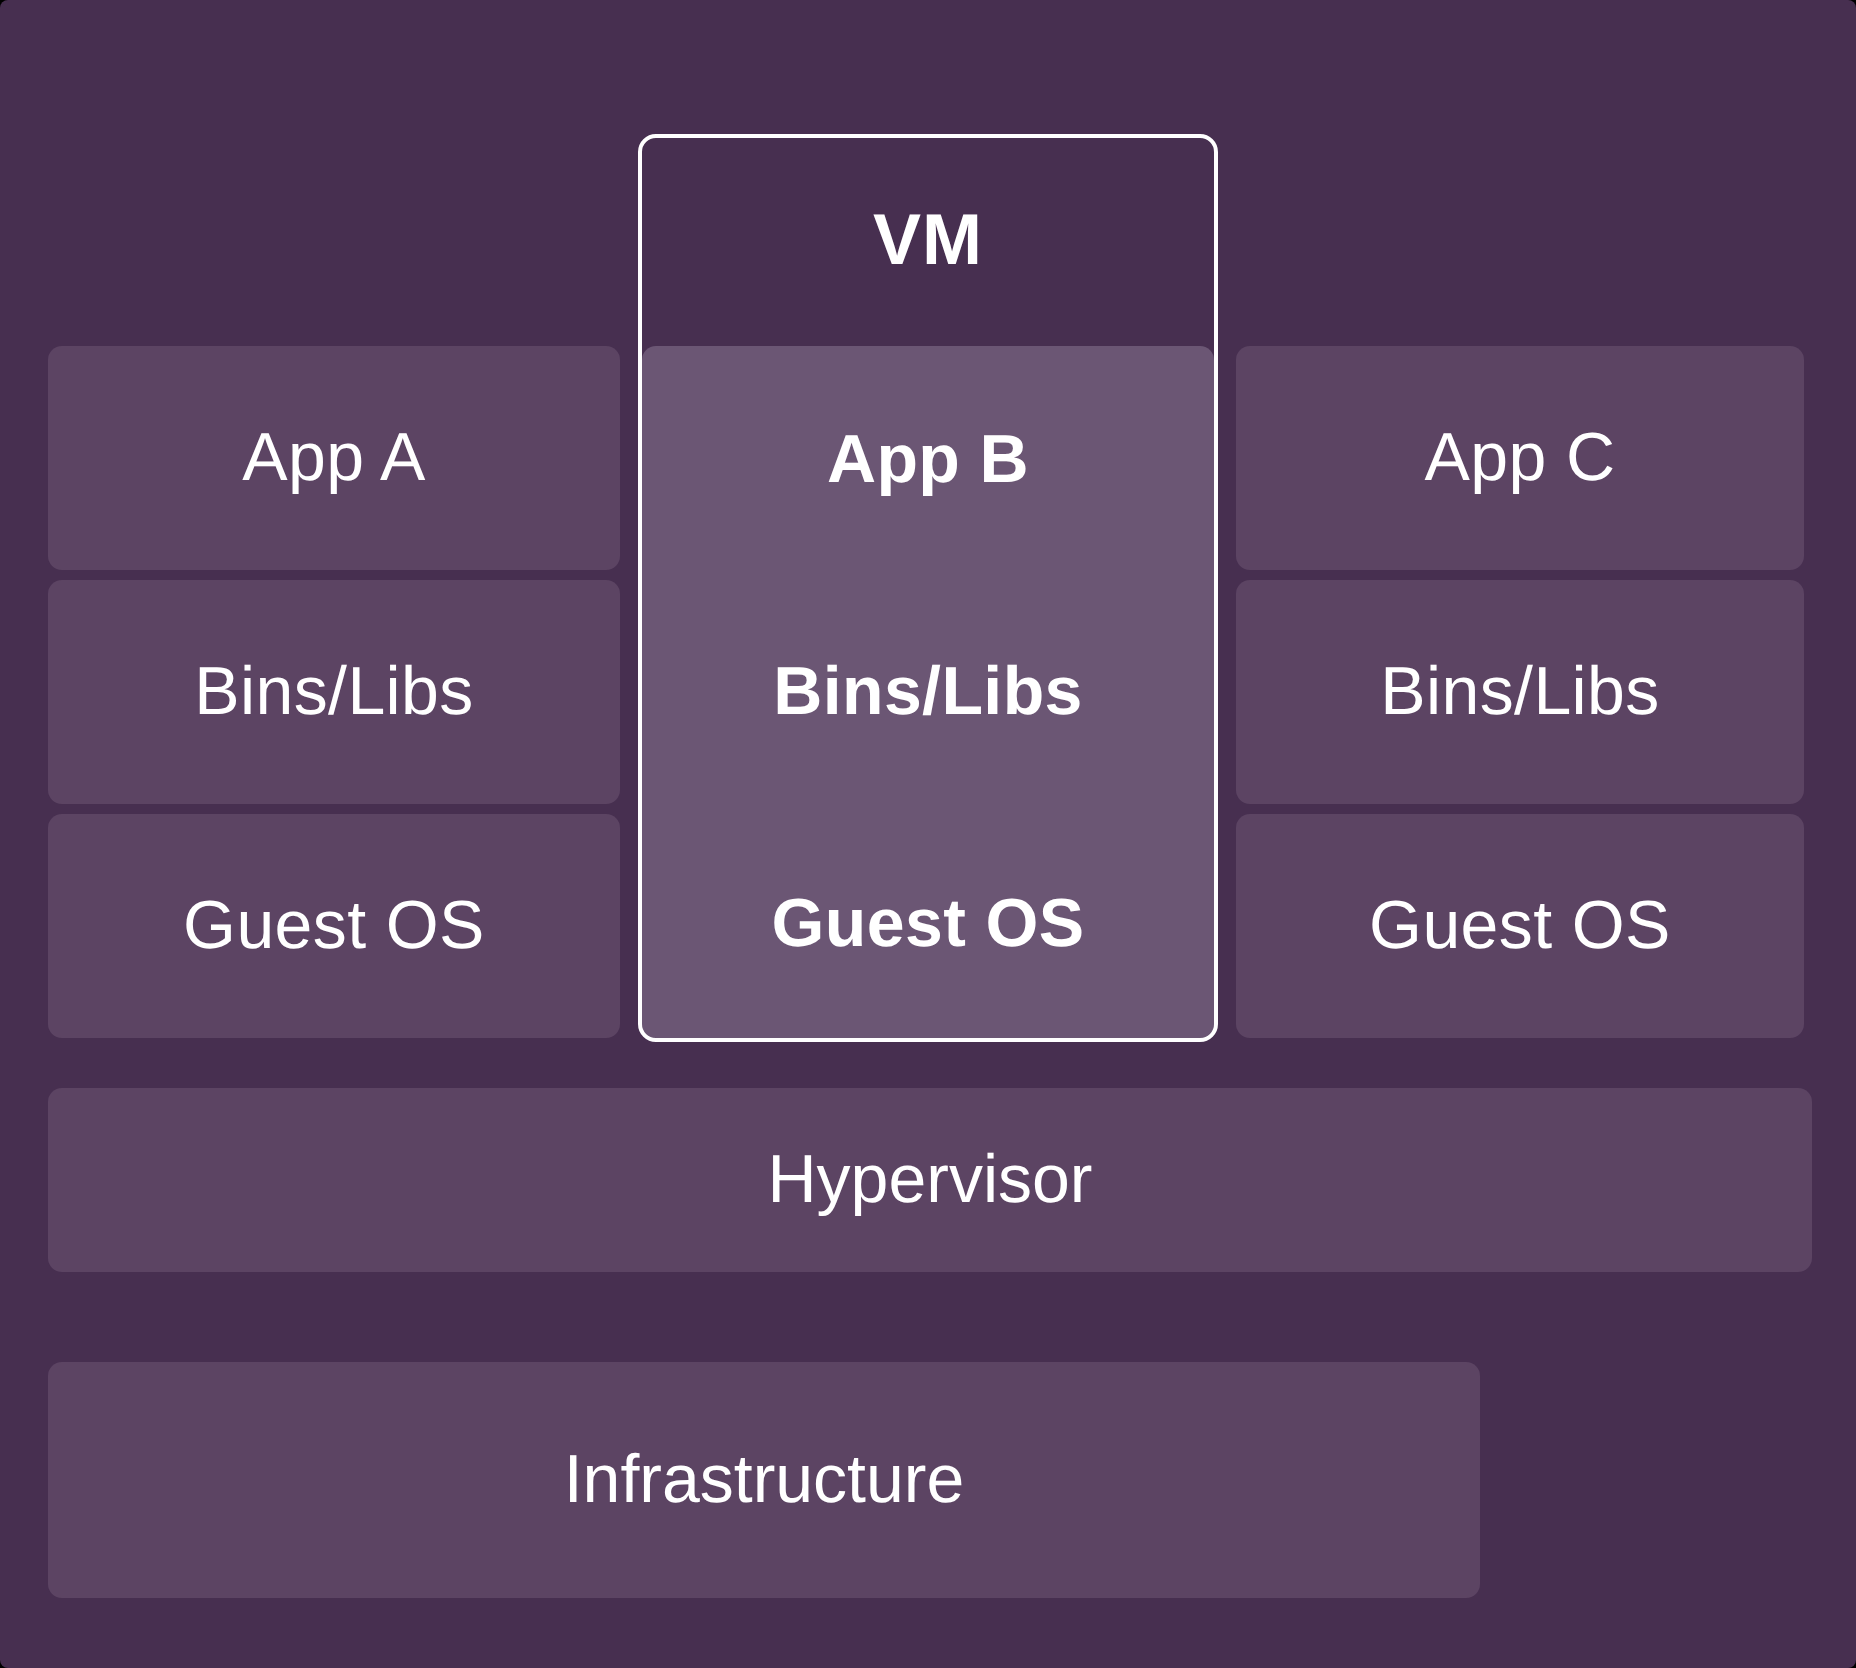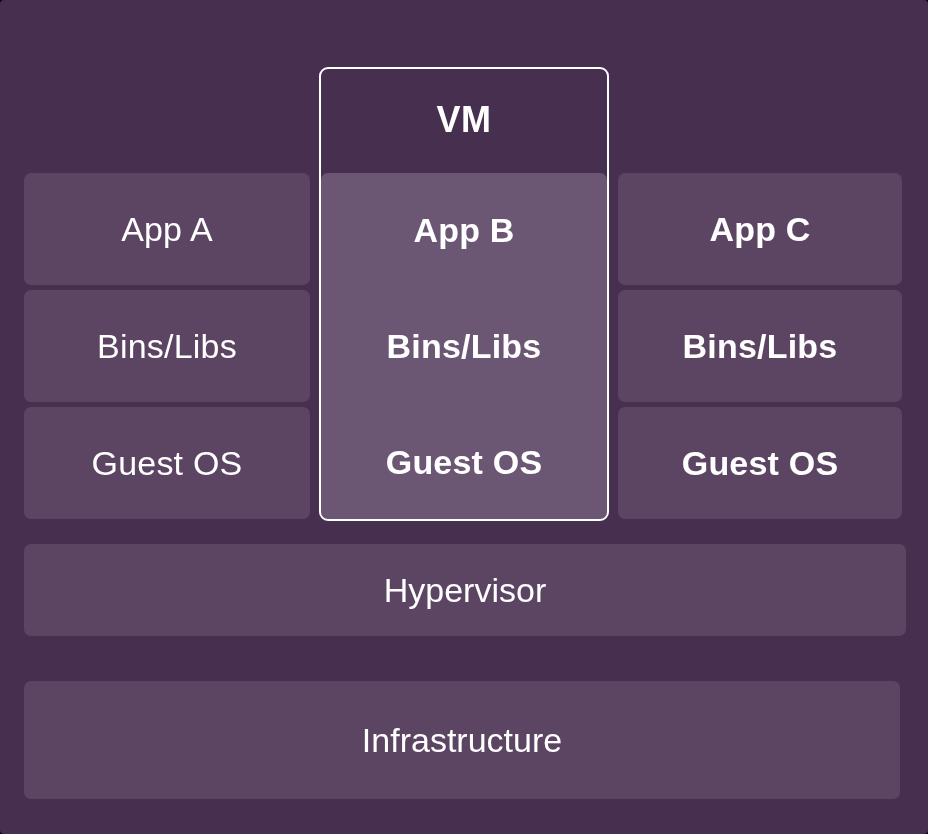--- a/index.html
+++ b/index.html
@@ -105,21 +105,21 @@
     font-weight: 700;
     letter-spacing: 0.5px;
     line-height: 1;
     z-index: 6;
     white-space: nowrap;
   }
 
   
   .col-left   { left: 24px;  width: 286px; }
   .col-center { left: 321px; width: 286px; }
-  .col-right  { left: 618px; width: 284px; font-weight: bold; }
+  .col-right  { left: 618px; width: 284px; }
 
   
   .row-app   { top: 173px; height: 112px; }
   .row-bins  { top: 290px; height: 112px; }
   .row-guest { top: 407px; height: 112px; }
 
   
   .col-center.row-app   { top: 173px; height: 114px; }
   .col-center.row-bins  { top: 287px; height: 118px; }
   .col-center.row-guest { top: 405px; height: 114px; }
@@ -146,15 +146,15 @@
   <div class="layer-box col-right row-bins">Bins/Libs</div>
 
   <div class="layer-box col-left row-guest">Guest OS</div>
 
   <div class="layer-box is-highlight bottom-round col-center row-guest">Guest OS</div>
 
   <div class="layer-box col-right row-guest">Guest OS</div>
 
   <div class="base-bar" style="left:24px; top:544px; width:882px; height:92px;">Hypervisor</div>
 
-  <div class="base-bar" style="left:24px; top:681px; width:876px; height:118px;">Infrastructure</div>
+  <div class="base-bar" style="left:24px; top:681px; width:716px; height:118px;">Infrastructure</div>
 
 </div>
 
 </body></html>

